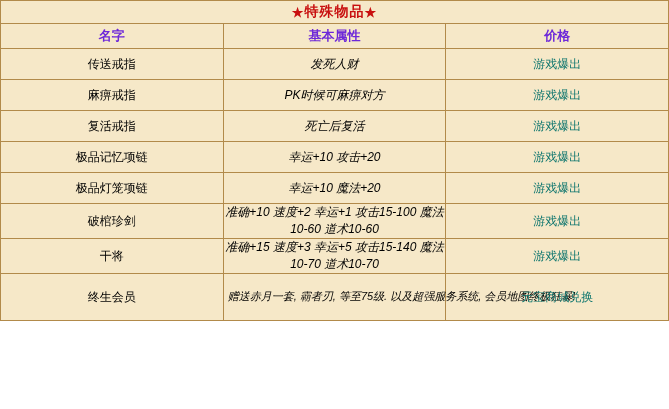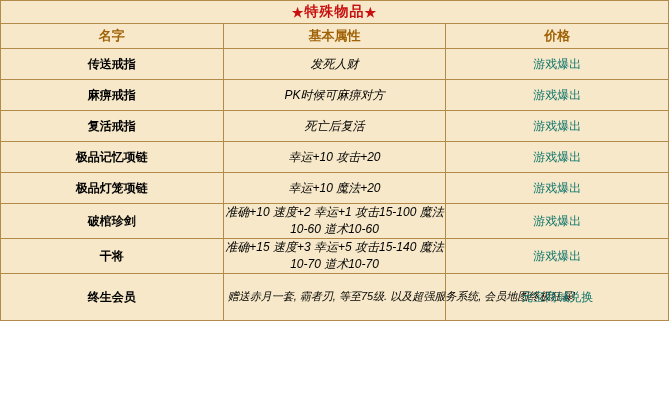--- a/index.html
+++ b/index.html
@@ -43,25 +43,25 @@
   .star {
     color: #c81010;
     font-size: 13px;
     vertical-align: middle;
   }
   .head-cell {
     height: 24px;
     font-weight: bold;
     font-size: 13px;
     background: #f6e8c8;
-    color: #a16207;
+    color: #6d28d9;
   }
   .name-cell {
     height: 30px;
-    font-weight: bold;
+    font-weight: normal;
     font-size: 12px;
     color: #000;
     width: 110px;
   }
   .attr-cell {
     height: 30px;
     font-size: 12px;
     color: #000;
     padding: 0 4px;
     font-style: italic;

